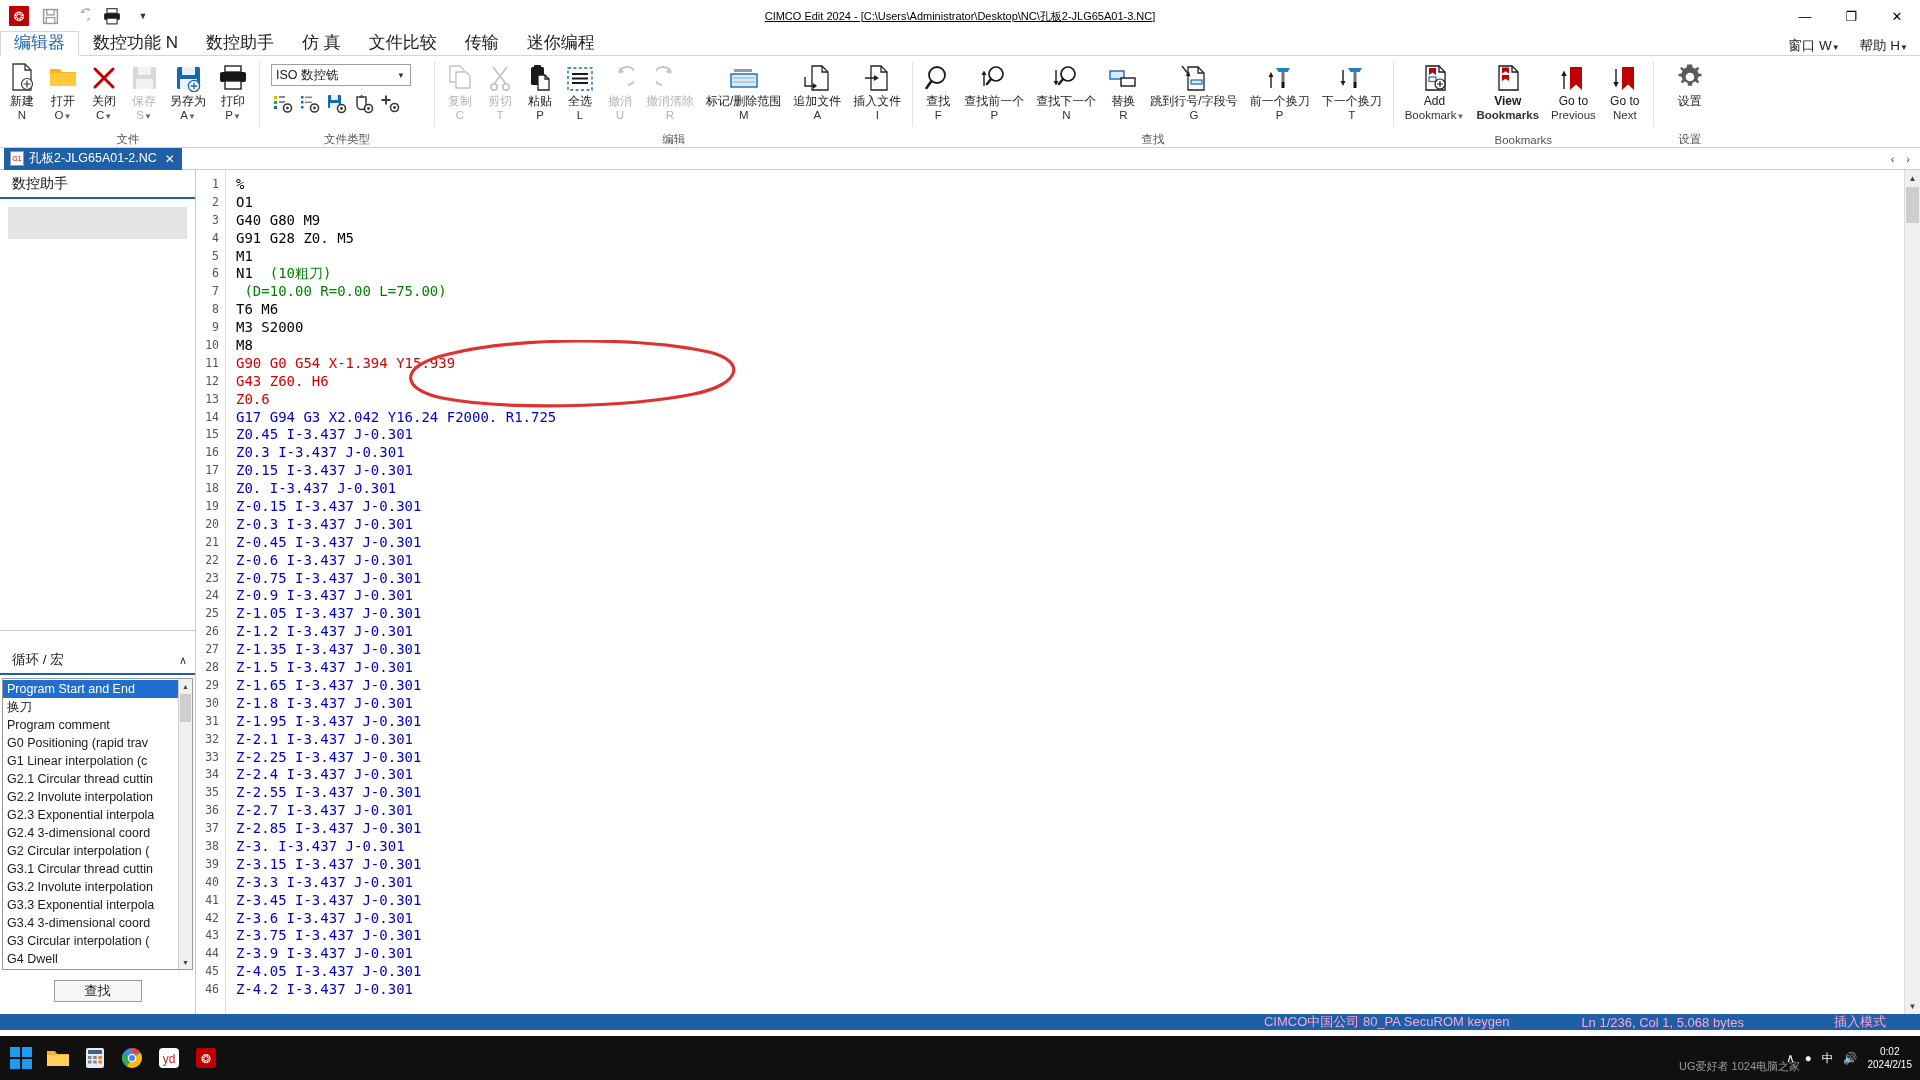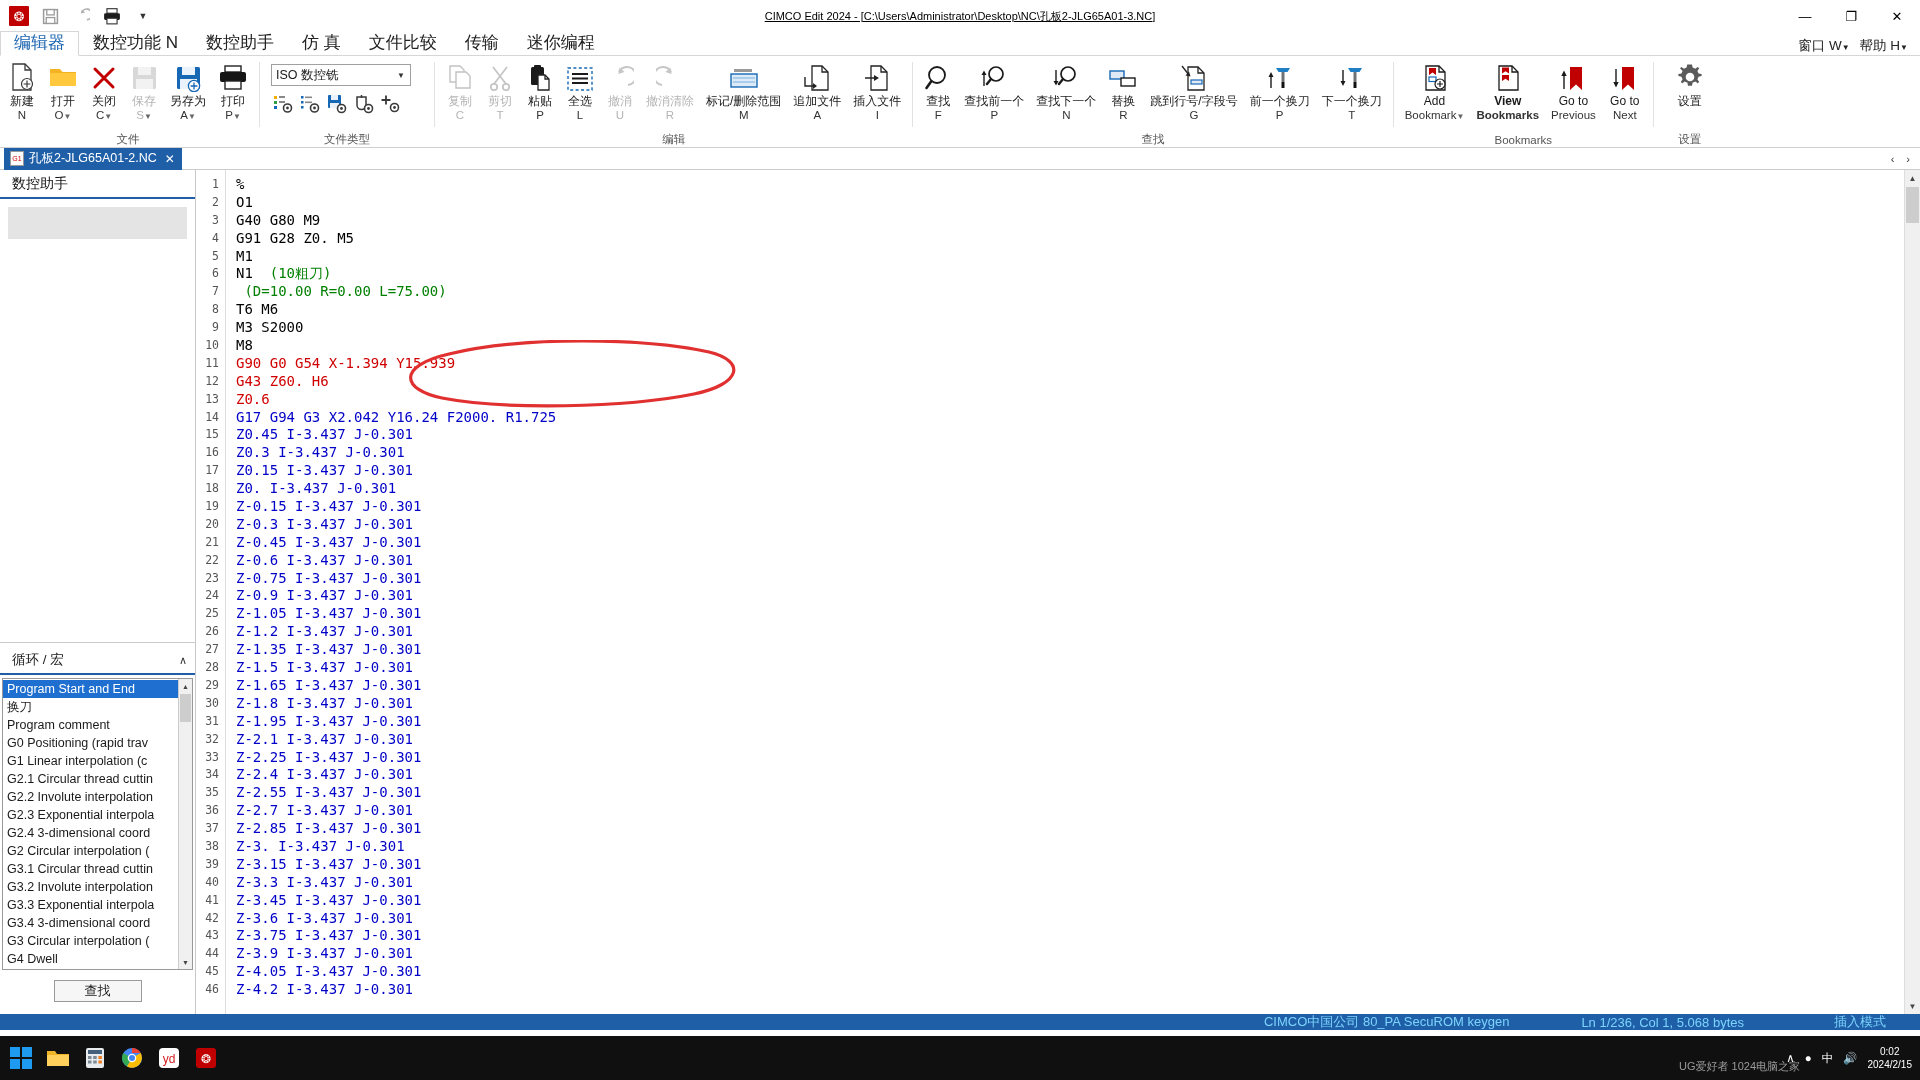--- a/index.html
+++ b/index.html
@@ -37,21 +37,21 @@
     border-bottom:1px solid #d6d6d6; position:relative;
   }
   .tab{
     padding:2px 13px 3px 13px; font-size:17px; color:#222; cursor:default;
     border:1px solid transparent; border-bottom:none; line-height:18px;
   }
   .tab.active{
     color:#1a64b0; border:1px solid #d6d6d6; border-bottom:1px solid #fff;
     background:#fff; margin-bottom:-1px;
   }
-  .tab-right{ margin-left:auto; display:flex; gap:10px; padding-right:12px; font-size:13.5px; color:#222; }
+  .tab-right{ margin-left:auto; display:flex; gap:20px; padding-right:12px; font-size:13.5px; color:#222; }
 
   
   .ribbon{
     height:92px; background:#fff; display:flex; align-items:stretch;
     border-bottom:1px solid #d0d0d0; position:relative;
   }
   .rgroup{ display:flex; flex-direction:column; position:relative; padding:0 2px; }
   .rgroup-items{ display:flex; align-items:flex-start; flex:1; padding-top:4px; }
   .rgroup-label{
     height:15px; text-align:center; font-size:11.5px; color:#555;
@@ -102,21 +102,21 @@
   
   .lpanel{ width:196px; background:#fff; border-right:1px solid #c8c8c8; display:flex; flex-direction:column; }
   .lp-title{
     font-size:14px; padding:5px 8px 4px 12px; color:#111;
     border-bottom:2px solid #1e5fa8;
   }
   .lp-blank{ height:32px; margin:8px; background:#e4e4e4; }
   .lp-spacer{ flex:1; }
   .lp-sec{
     display:flex; align-items:center; justify-content:space-between;
-    padding:8px 8px 4px 12px; font-size:13.5px; border-top:1px solid #ccc;
+    padding:20px 8px 4px 12px; font-size:13.5px; border-top:1px solid #ccc;
     border-bottom:2px solid #1e5fa8;
   }
   .lp-sec .chev{ font-size:11px; color:#333; }
   .lp-listwrap{ position:relative; height:292px; margin:3px 2px 0 2px; border:1px solid #999; background:#fff; }
   .lp-list{ position:absolute; inset:0 14px 0 0; overflow:hidden; padding-top:1px; }
   .lp-item{
     font-size:12.5px; padding:0 4px; height:18px; line-height:18px;
     white-space:nowrap; overflow:hidden;
   }
   .lp-item.sel{ background:#1e6fd0; color:#fff; }
@@ -155,21 +155,21 @@
   .vscroll .arw.bot{ position:absolute; bottom:0; left:0; right:0; }
   .vscroll .thumb{ position:absolute; top:17px; left:1px; right:1px; height:36px; background:#cdcdcd; }
 
   
   .annot{
     position:absolute; pointer-events:none;
   }
 
   
   .status{
-    height:16px; background:#1e5fa8; color:#7dd3fc; display:flex; align-items:center;
+    height:16px; background:#1e5fa8; color:#f9a8d4; display:flex; align-items:center;
     font-size:13px; padding:0 10px;
   }
   .status .reg{ margin-left:auto; }
   .status .ln{ margin-left:72px; }
   .status .ins{ margin-left:90px; margin-right:24px; }
 
   
   .taskbar{
     height:44px; background:#101010; display:flex; align-items:center;
     position:absolute; bottom:0; left:0; right:0; color:#fff;

